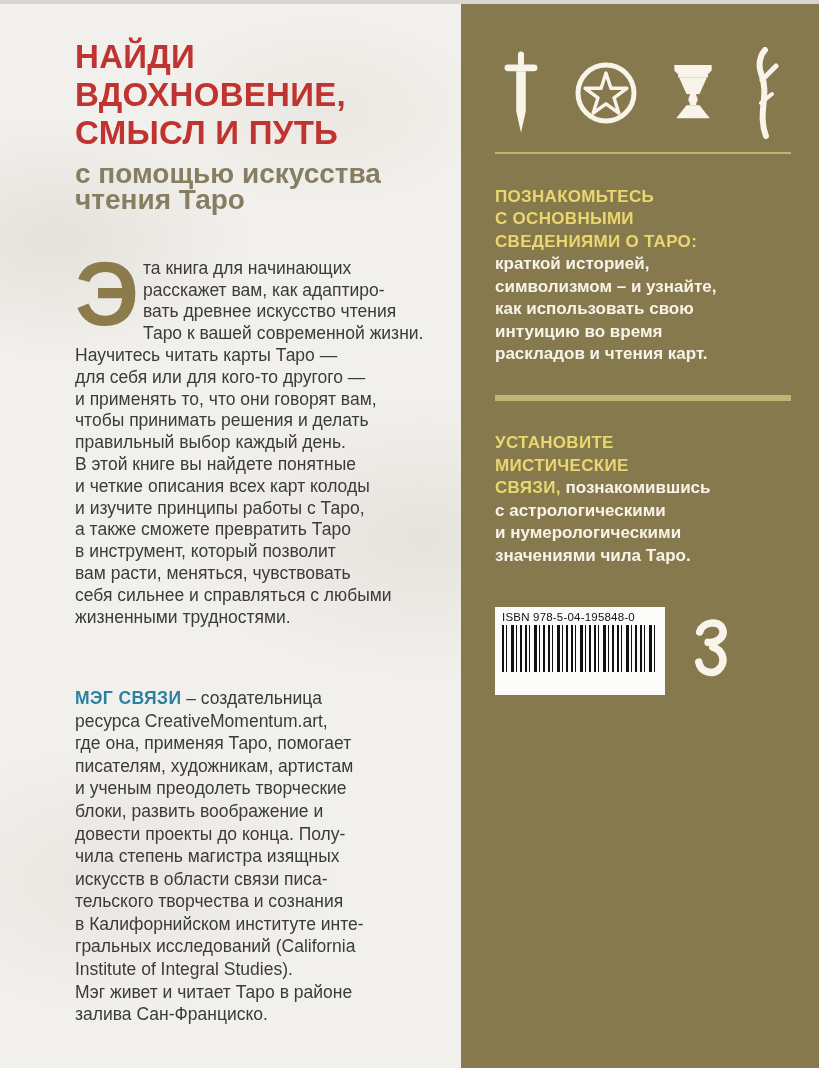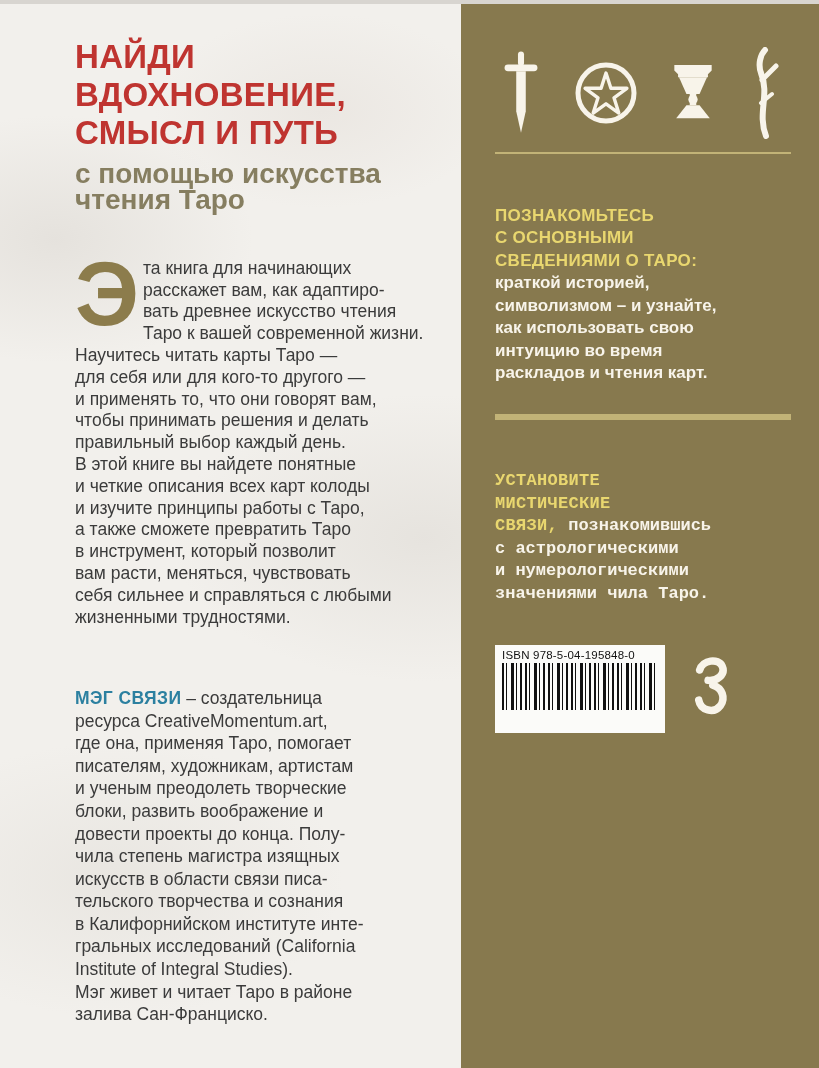--- a/index.html
+++ b/index.html
@@ -57,21 +57,21 @@
 
   .suit-icons {
     margin-top:44px; height:90px; display:flex; align-items:center;
     gap:27px;
   }
   .suit-icons svg { display:block; }
 
   .divider { height:2px; background:#c2b377; width:100%; }
   .divider.first { margin-top:14px; }
 
-  .panel-section { padding:28px 0 29px; font-size:17px; font-weight:700; line-height:22.5px; }
+  .panel-section { padding:9px 0 29px; font-size:17px; font-weight:700; line-height:22.5px; }
   .panel-section .sec-text { white-space:pre-line; }
   .sec-heading { color:#e9d76f; letter-spacing:.3px; }
   .sec-body { color:#f8f4ea; }
 
   
   .barcode-row { margin-top:40px; display:flex; align-items:flex-start; gap:26px; }
   .barcode-box {
     width:170px; height:88px; background:#fbfbf9; padding:4px 7px 5px;
     display:flex; flex-direction:column;
   }
@@ -191,21 +191,21 @@
     </div>
 
     <div class="divider"></div>
 
 
     <div class="divider"></div>
 
 
     <div class="divider"></div>
 
-    <div class="panel-section" style="padding-bottom:0;font-family:Liberation Mono, monospace;">
+    <div class="panel-section" style="padding-bottom:0;">
       <div class="sec-text">
         <span class="sec-heading">УСТАНОВИТЕ
 МИСТИЧЕСКИЕ
 СВЯЗИ,</span><span class="sec-body"> познакомившись
 с астрологическими
 и нумерологическими
 значениями чила Таро.</span>
       </div>
     </div>
 

